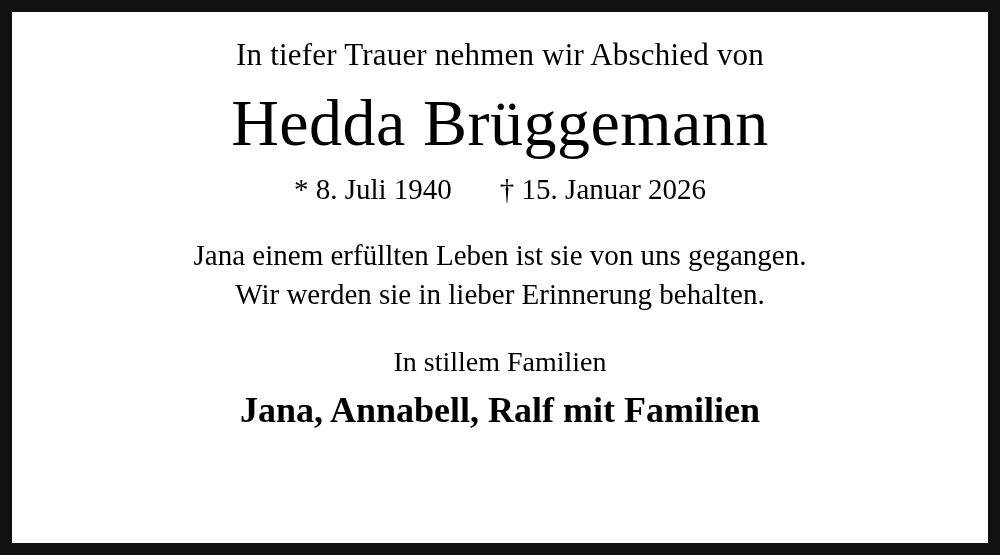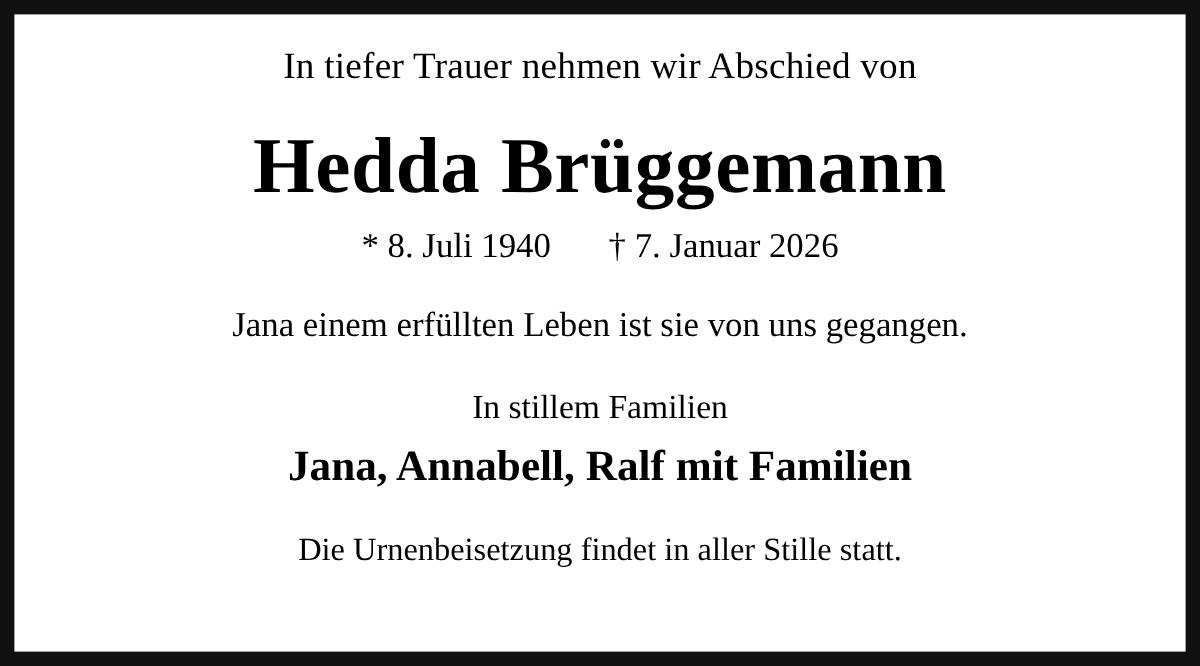--- a/index.html
+++ b/index.html
@@ -35,24 +35,24 @@
   }
   .intro {
     font-size: 31px;
     line-height: 1.1;
     letter-spacing: 0.2px;
     text-align: left;
     margin-top: 4px;
   }
   .name {
     font-size: 66px;
-    font-weight: bold;
+    font-weight: normal;
     line-height: 1.05;
     text-align: center;
-    margin-top: 32px;
+    margin-top: 16px;
     letter-spacing: 0.5px;
   }
   .dates {
     display: flex;
     align-items: baseline;
     justify-content: space-between;
     gap: 48px;
     font-size: 29px;
     margin-top: 16px;
   }
@@ -97,28 +97,28 @@
 
 <div class="obituary">
   <div class="obituary-inner">
 
     <div class="intro">In tiefer Trauer nehmen wir Abschied von</div>
 
     <div class="name">Hedda Brüggemann</div>
 
     <div class="dates">
       <span class="date-item">* 8. Juli 1940</span>
-      <span class="date-item">† 7. Januar 2026</span>
+      <span class="date-item">† 15. Januar 2026</span>
     </div>
 
     <div class="verse">
       <div>Jana einem erfüllten Leben ist sie von uns gegangen.</div>
+      <div>Wir werden sie in lieber Erinnerung behalten.</div>
     </div>
 
     <div class="gedenken">In stillem Familien</div>
 
     <div class="family">Jana, Annabell, Ralf mit Familien</div>
 
 
-    <div class="footer">Die Urnenbeisetzung findet in aller Stille statt.</div>
 
   </div>
 </div>
 
 </body></html>

